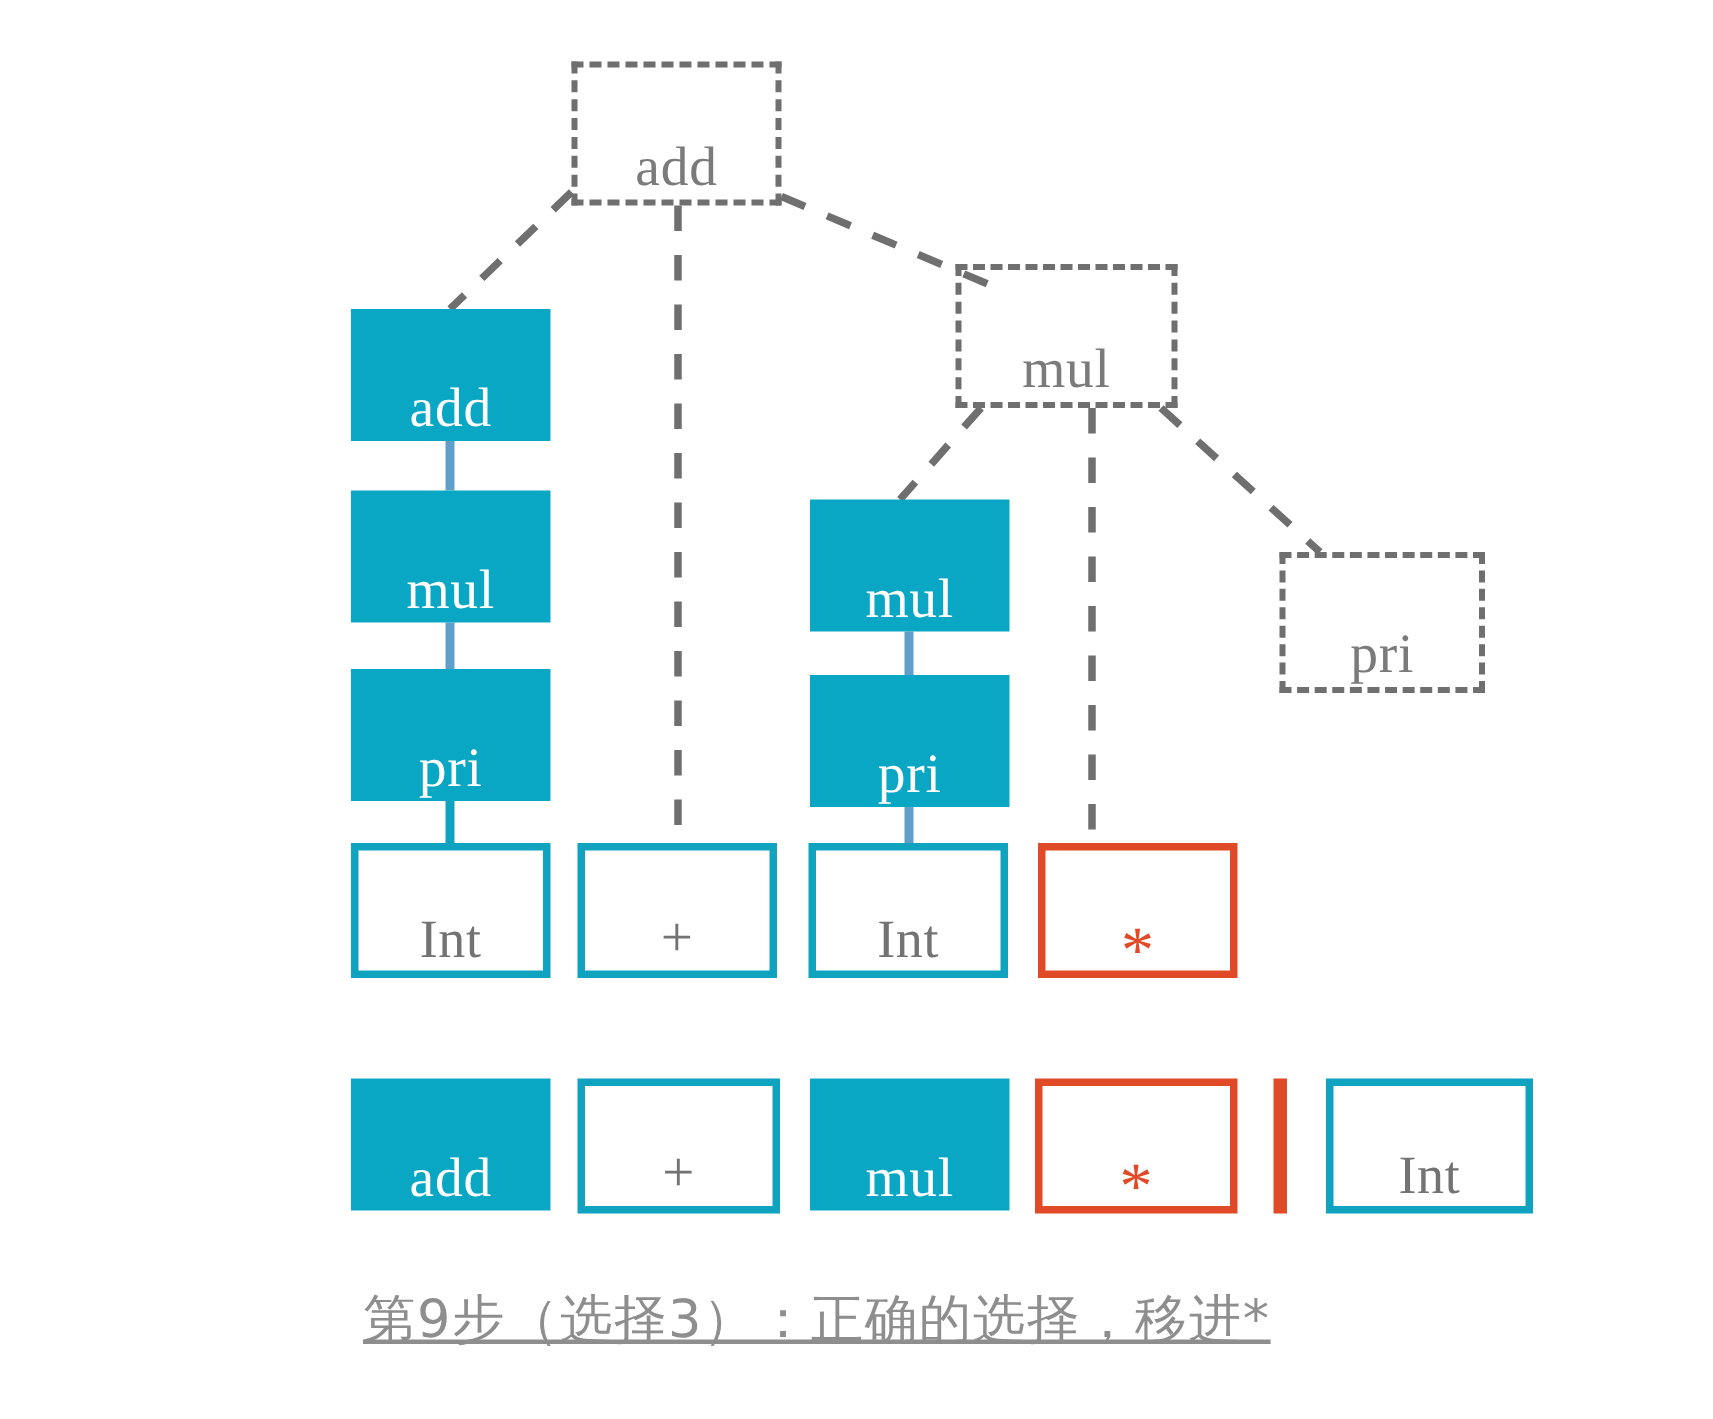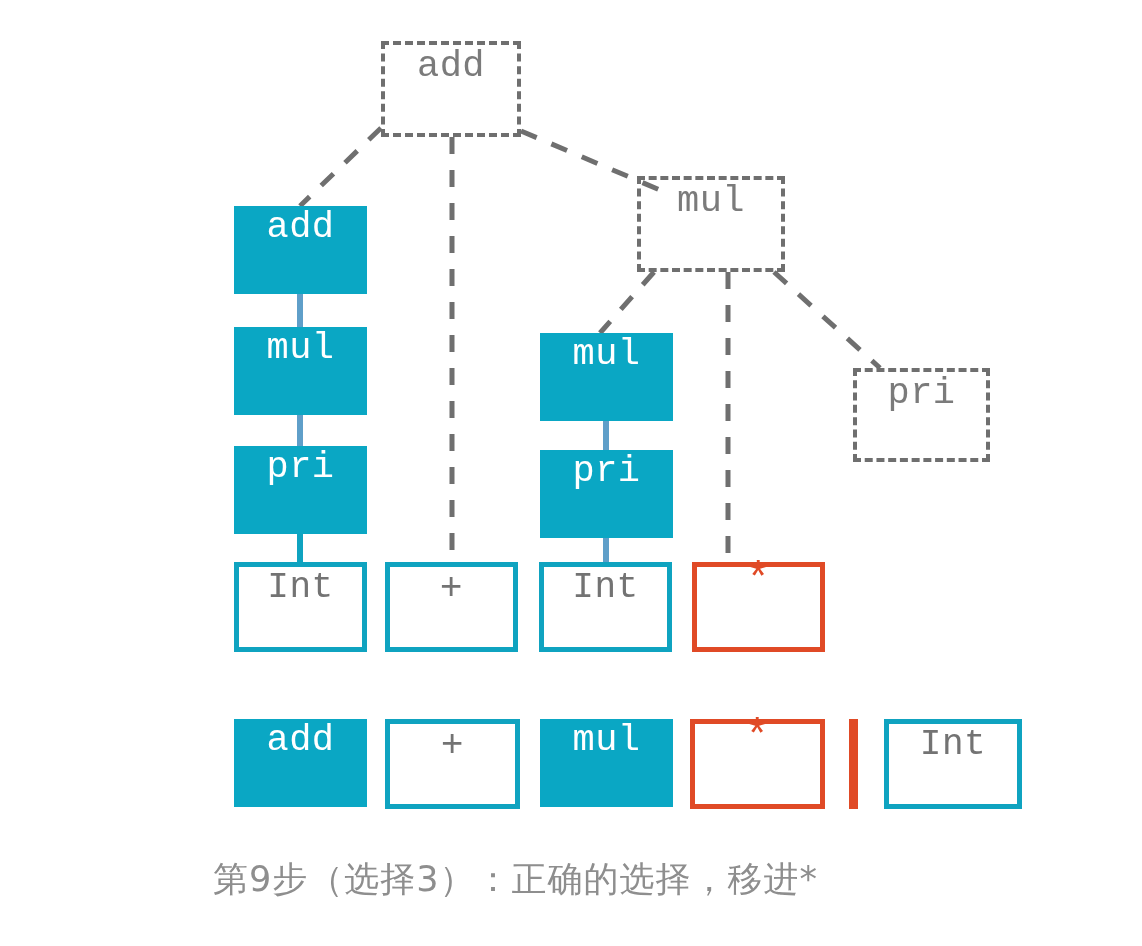--- a/index.html
+++ b/index.html
@@ -22,23 +22,23 @@
     left: 0;
     top: 0;
     width: 1142px;
     height: 946px;
     pointer-events: none;
   }
   .node {
     position: absolute;
     box-sizing: border-box;
     display: flex;
-    align-items: flex-start;
+    align-items: flex-end;
     justify-content: center;
-    font-family: Liberation Mono, monospace;
+    font-family: Liberation Serif, serif;
     letter-spacing: 0.5px;
   }
   .node-filled {
     background: #0aa7c4;
     color: #ffffff;
     font-size: 37px;
     border: none;
   }
   .node-dashed {
     background: transparent;
@@ -154,15 +154,15 @@
     <span>mul</span>
   </div>
   <div class="node node-token-red" style="left:690px; top:719px; width:135px; height:90px;">
     <span class="star-glyph">*</span>
   </div>
   <div class="divider-bar" style="left:849px; top:719px; width:9px; height:90px;"></div>
   <div class="node node-token" style="left:884px; top:719px; width:138px; height:90px;">
     <span>Int</span>
   </div>
 
-  <div class="caption" style="left:213px; top:856px;">第9步（选择3）：正确的选择，移进*</div>
+  <div class="caption" style="left:242px; top:856px;text-decoration:underline;">第9步（选择3）：正确的选择，移进*</div>
 
 </div>
 
 </body></html>

